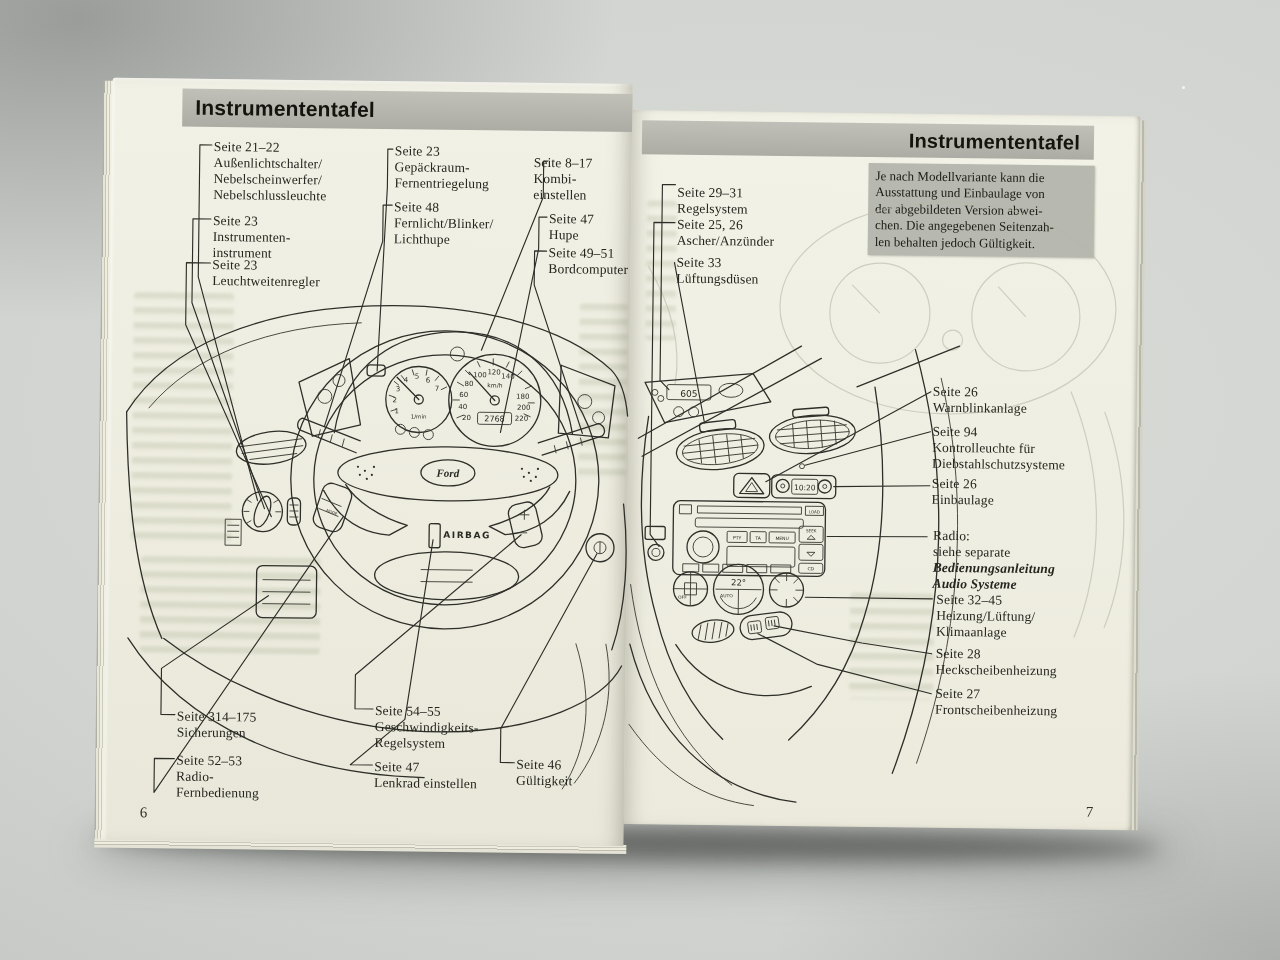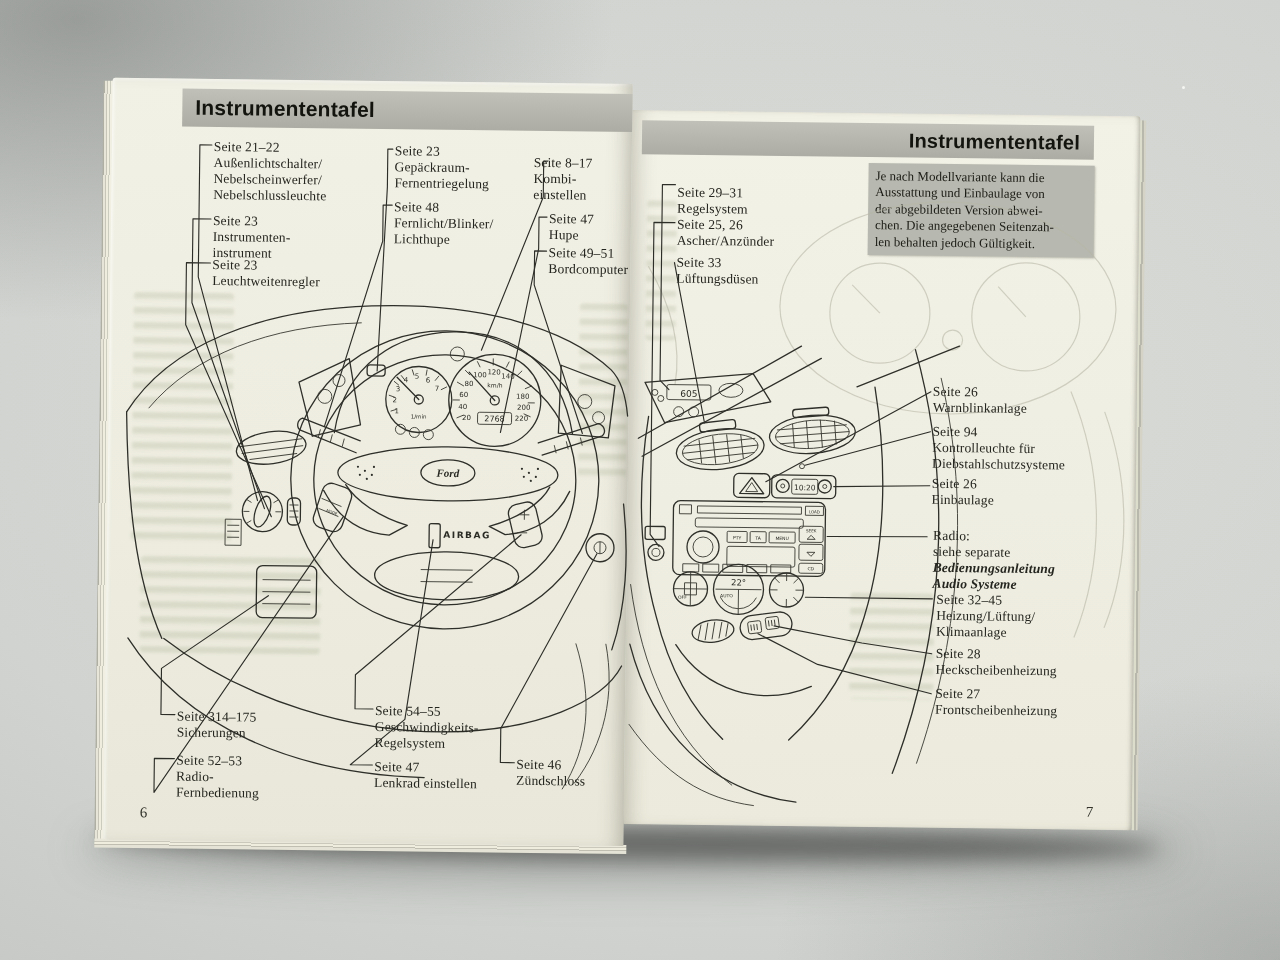--- a/index.html
+++ b/index.html
@@ -402,21 +402,21 @@
       <div class="lp">Seite 54–55</div>
       <div class="lt">Geschwindigkeits-
 Regelsystem</div>
     </div>
     <div class="lbl" style="left:270px;top:678px;">
       <div class="lp">Seite 47</div>
       <div class="lt">Lenkrad einstellen</div>
     </div>
     <div class="lbl" style="left:412px;top:674px;">
       <div class="lp">Seite 46</div>
-      <div class="lt">Zündschloss</div>
+      <div class="lt">Gültigkeit</div>
     </div>
 
     <div class="lbl" style="left:566px;top:100px;">
       <div class="lp">Seite 29–31</div>
       <div class="lt">Regelsystem</div>
     </div>
     <div class="lbl" style="left:566px;top:132px;">
       <div class="lp">Seite 25, 26</div>
       <div class="lt">Ascher/Anzünder</div>
     </div>

